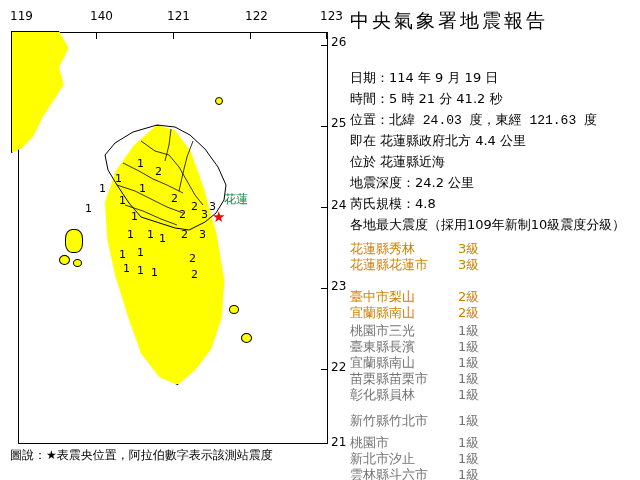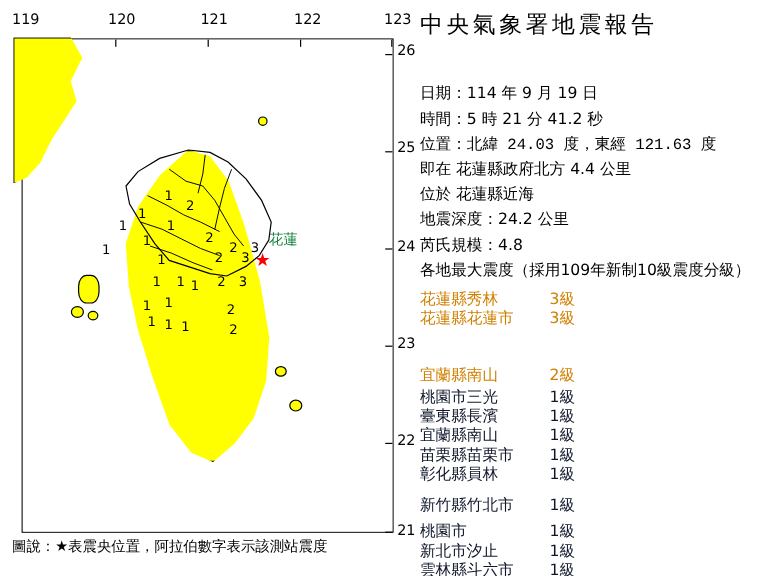--- a/index.html
+++ b/index.html
@@ -66,32 +66,32 @@
     font-size:19px;letter-spacing:3px;white-space:nowrap;
   }
   .info-line{
     position:absolute;left:2px;font-size:13px;white-space:nowrap;
   }
   .lbl{display:inline-block;}
   .int-line{
     position:absolute;left:2px;font-size:13px;white-space:nowrap;
     color:#d08000;
   }
-  .int-line.black{color:#0f172a;}
+  .int-line.black{color:#737373;}
   .int-name{display:inline-block;width:108px;}
 </style>
 </head>
 <body>
 
 <div id="wrap">
 
   <div id="map-panel">
 
     <div class="axis-label" style="left:10px;top:10px;">119</div>
-    <div class="axis-label" style="left:90px;top:10px;">120</div>
+    <div class="axis-label" style="left:90px;top:10px;">140</div>
     <div class="axis-label" style="left:167px;top:10px;">121</div>
     <div class="axis-label" style="left:245px;top:10px;">122</div>
     <div class="axis-label" style="left:320px;top:10px;">123</div>
 
     <div class="axis-label" style="left:331px;top:36px;">26</div>
     <div class="axis-label" style="left:331px;top:117px;">25</div>
     <div class="axis-label" style="left:331px;top:199px;">24</div>
     <div class="axis-label" style="left:331px;top:280px;">23</div>
     <div class="axis-label" style="left:331px;top:361px;">22</div>
     <div class="axis-label" style="left:331px;top:436px;">21</div>
@@ -206,20 +206,23 @@
       <span class="lbl">芮氏規模：</span><span>4.8</span>
     </div>
     <div class="info-line" style="top:216px;">各地最大震度（採用109年新制10級震度分級）</div>
 
     <div class="int-line" style="top:240px;">
       <span class="int-name">花蓮縣秀林</span><span>3級</span>
     </div>
     <div class="int-line" style="top:256px;">
       <span class="int-name">花蓮縣花蓮市</span><span>3級</span>
     </div>
+    <div class="int-line" style="top:288px;">
+      <span class="int-name">臺中市梨山</span><span>2級</span>
+    </div>
     <div class="int-line" style="top:304px;">
       <span class="int-name">宜蘭縣南山</span><span>2級</span>
     </div>
 
     <div class="int-line black" style="top:322px;">
       <span class="int-name">桃園市三光</span><span>1級</span>
     </div>
     <div class="int-line black" style="top:338px;">
       <span class="int-name">臺東縣長濱</span><span>1級</span>
     </div>

